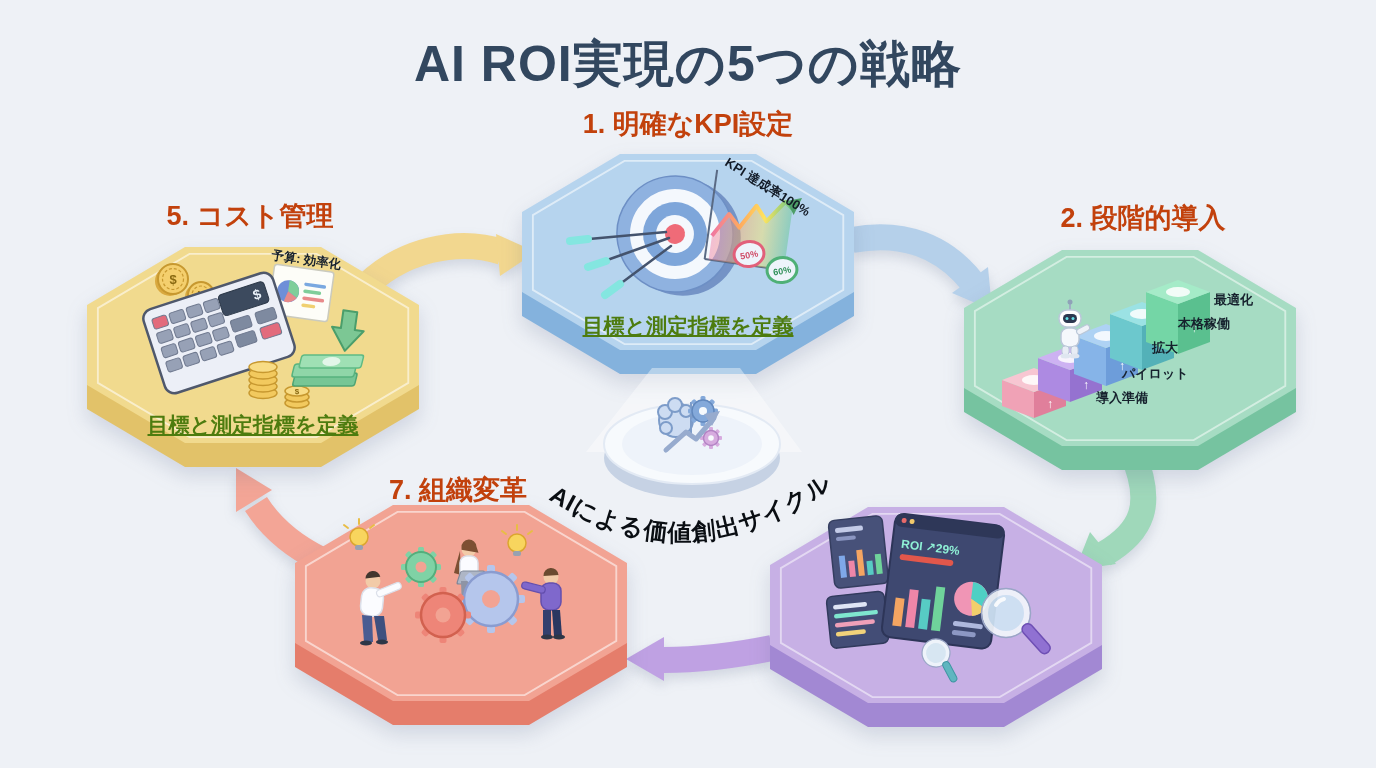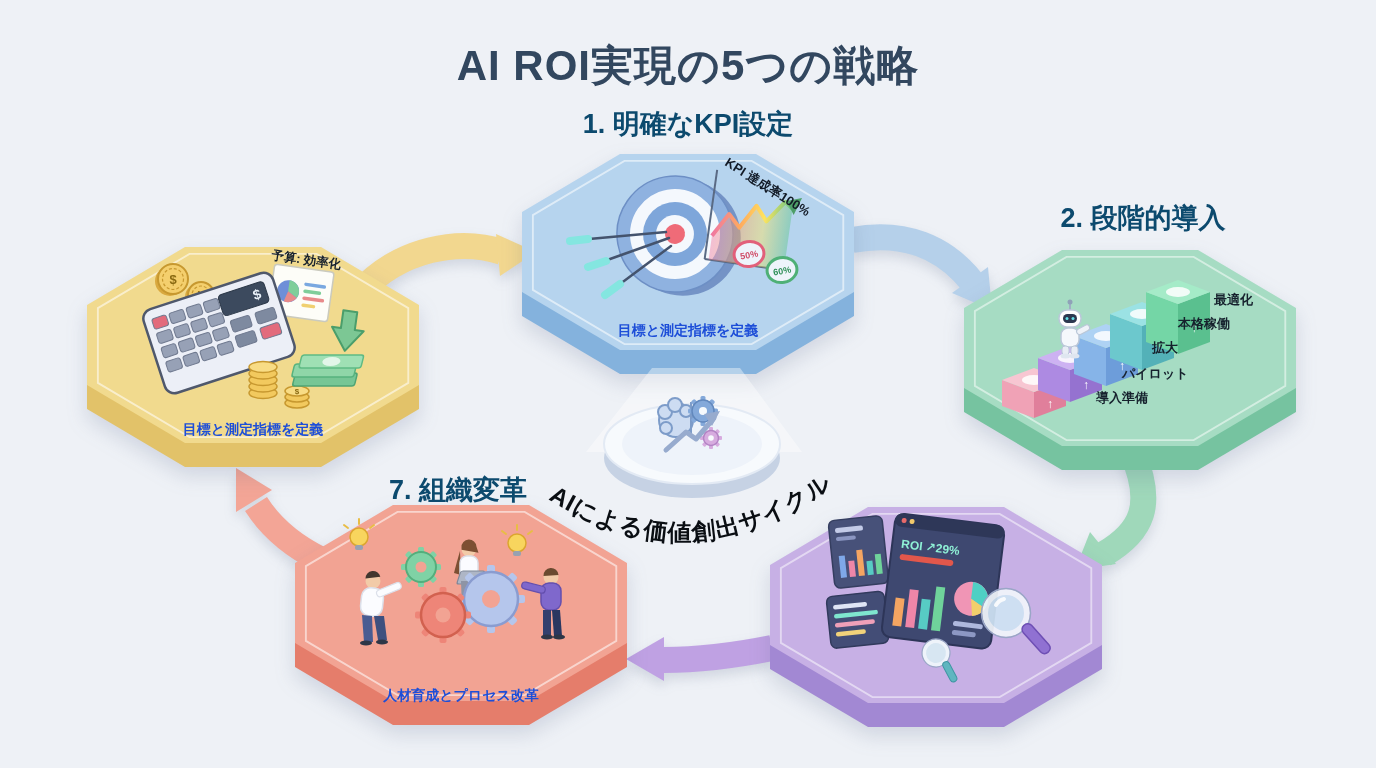--- a/index.html
+++ b/index.html
@@ -1,25 +1,25 @@
 <!DOCTYPE html>
 <html><head>
 <meta charset="utf-8">
 <style>
   html,body{margin:0;padding:0;background:#eef1f6;}
   #stage{position:relative;width:1376px;height:768px;overflow:hidden;
          font-family:"Liberation Sans","DejaVu Sans",sans-serif;}
-  #page-title{position:absolute;left:0;right:0;top:26px;margin:12px;text-align:center;
-         font-size:42px;font-weight:800;color:#32475f;letter-spacing:1px;}
+  #page-title{position:absolute;left:0;right:0;top:26px;margin:5px;text-align:center;
+         font-size:50px;font-weight:800;color:#32475f;letter-spacing:1px;}
   .heading{position:absolute;width:336px;text-align:center;font-size:27px;
-         font-weight:800;color:#0c4a6e;z-index:4;}
+         font-weight:800;color:#c2410c;z-index:4;}
   .step{position:absolute;width:336px;height:226px;z-index:2;}
   .step > svg{position:absolute;left:0;top:0;filter:drop-shadow(0 9px 10px rgba(70,90,130,.18));}
-  .caption{position:absolute;left:0;right:0;text-align:center;font-size:14px;
-         font-weight:800;color:#1d4ed8;z-index:3;}
+  .caption{position:absolute;left:0;right:0;text-align:center;font-size:21px;
+         font-weight:800;color:#4d7c0f;z-index:3;text-decoration:underline;}
   .fullpage{position:absolute;left:0;top:0;}
   #arrow-layer{z-index:1;filter:drop-shadow(0 6px 6px rgba(80,95,130,.18));}
   #center-layer{z-index:3;}
   svg text{font-family:"Liberation Sans","DejaVu Sans",sans-serif;}
 </style>
 </head>
 <body>
 
 <div id="stage">
 
@@ -34,20 +34,21 @@
     <polygon points="1075,570 1090,532 1116,564" fill="#9fd8ba"></polygon>
     <path d="M 772 648 C 722 658 692 660 664 660" fill="none" stroke-width="26" stroke="#bfa1e3"></path>
     <polygon points="626,659 664,637 664,681" fill="#bfa1e3"></polygon>
     <path d="M 402 585 C 330 572 282 545 256 504" fill="none" stroke-width="26" stroke="#f3a596"></path>
     <polygon points="236,468 272,490 236,512" fill="#f3a596"></polygon>
   </svg>
 
   <div class="heading" style="left:520px;top:106px">1. 明確なKPI設定</div>
   <div class="heading" style="left:975px;top:200px">2. 段階的導入</div>
   <div class="heading" style="left:290px;top:472px">7. 組織変革</div>
+  <div class="heading" style="left:82px;top:198px">5. コスト管理</div>
 
   <div class="step" style="left:520px;top:152px">
     <svg width="336" height="226" viewBox="0 0 336 226">
       <defs>
         <linearGradient id="rg1" x1="0" y1="0" x2="1" y2="0">
           <stop offset="0" stop-color="#f078a0"></stop>
             <stop offset="0.35" stop-color="#ffab5e"></stop>
           <stop offset="0.65" stop-color="#ffe45e"></stop>
             <stop offset="1" stop-color="#5fc488"></stop>
         </linearGradient>
@@ -302,21 +303,20 @@
           <rect x="-3.5" y="-28" width="7" height="8" rx="2" transform="rotate(135)"></rect>
           <rect x="-3.5" y="-28" width="7" height="8" rx="2" transform="rotate(180)"></rect>
           <rect x="-3.5" y="-28" width="7" height="8" rx="2" transform="rotate(225)"></rect>
           <rect x="-3.5" y="-28" width="7" height="8" rx="2" transform="rotate(270)"></rect>
           <rect x="-3.5" y="-28" width="7" height="8" rx="2" transform="rotate(315)"></rect>
         </g>
         <circle r="22" fill="#ee8578" stroke="#d2614f" stroke-width="2.5"></circle>
         <circle r="7.5" fill="#f2a393"></circle>
       </g>
     </svg>
-    <div class="caption" style="bottom:24px">人材育成とプロセス改革</div>
   </div>
 
   <div class="step" style="left:85px;top:245px">
     <svg width="336" height="226" viewBox="0 0 336 226">
       <polygon points="100,26 236,26 334,84 334,164 236,222 100,222 2,164 2,84" fill="#e2c269"></polygon>
       <polygon points="100,2 236,2 334,60 334,140 236,198 100,198 2,140 2,60" fill="#f1da8e"></polygon>
       <polygon points="100,2 236,2 334,60 334,140 236,198 100,198 2,140 2,60" fill="none" stroke="rgba(255,255,255,0.55)" stroke-width="2" transform="translate(11,7) scale(0.935)"></polygon>
       <g transform="translate(88,34)">
         <circle cx="-3" cy="2" r="15" fill="#d9a93f"></circle>
         <circle r="15" fill="#f4cf6d" stroke="#c7982f" stroke-width="2"></circle>

